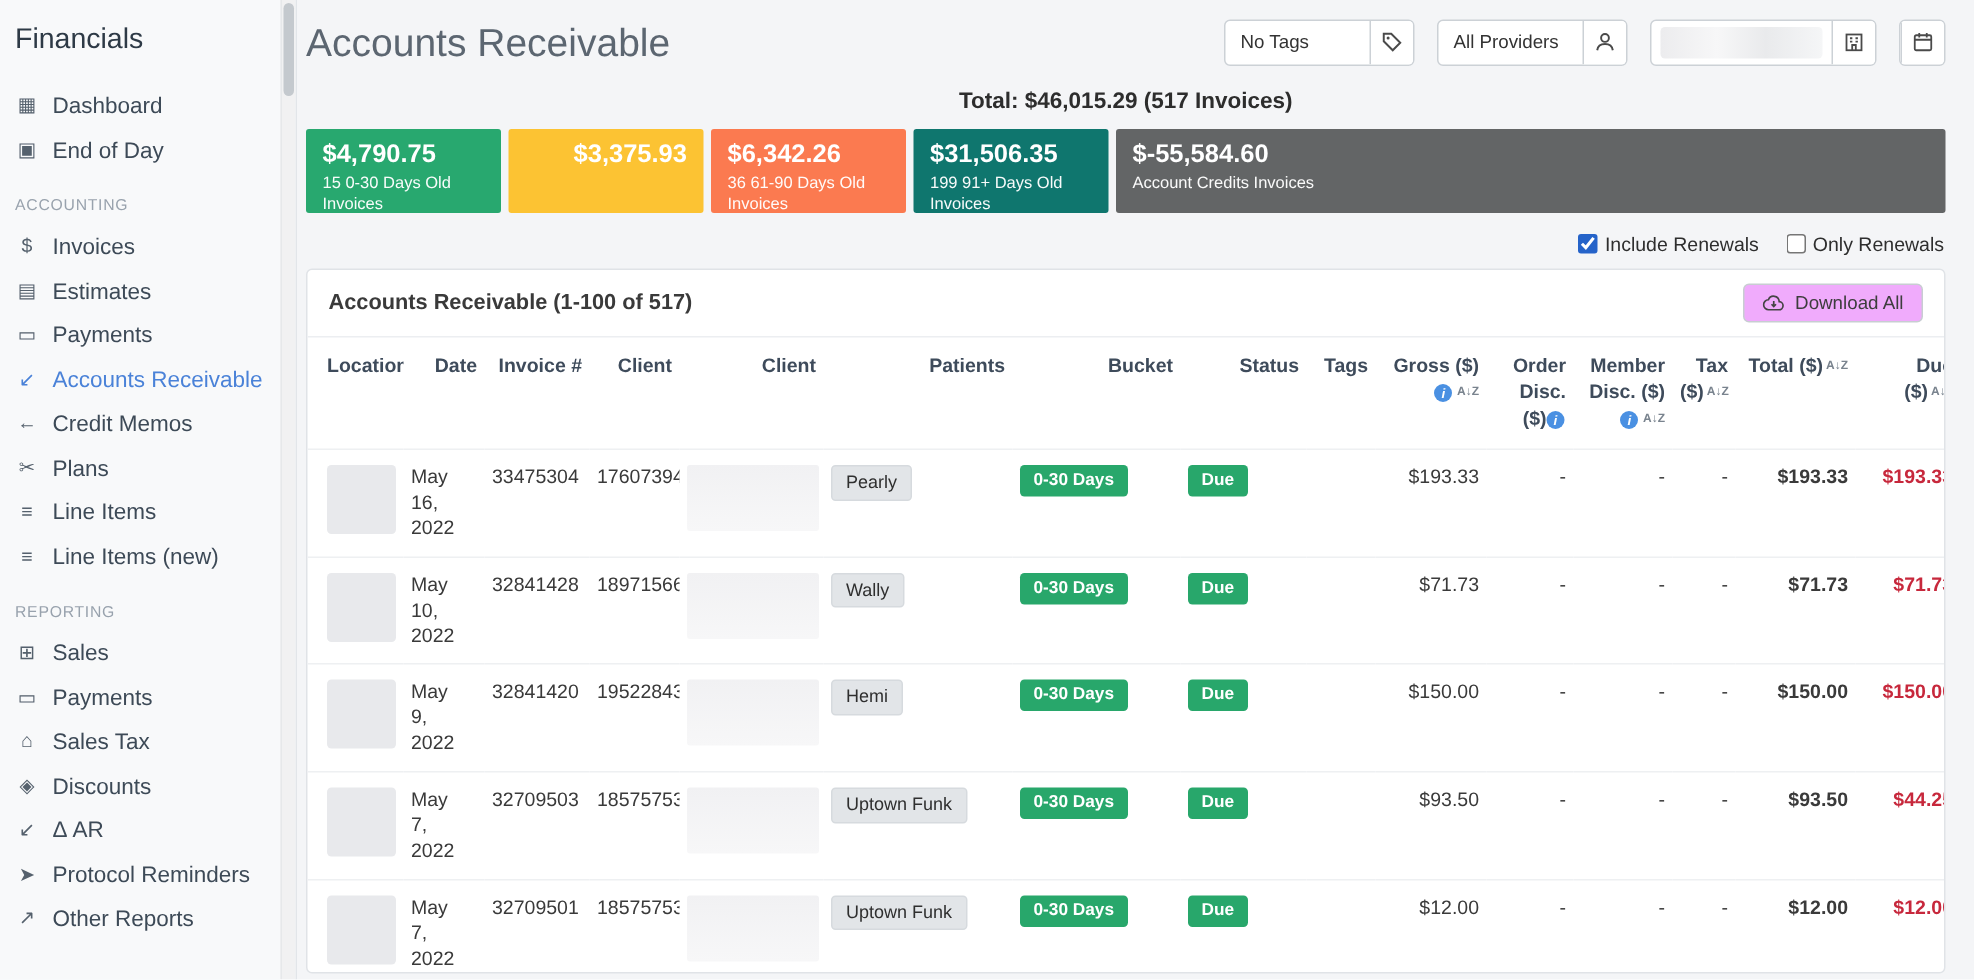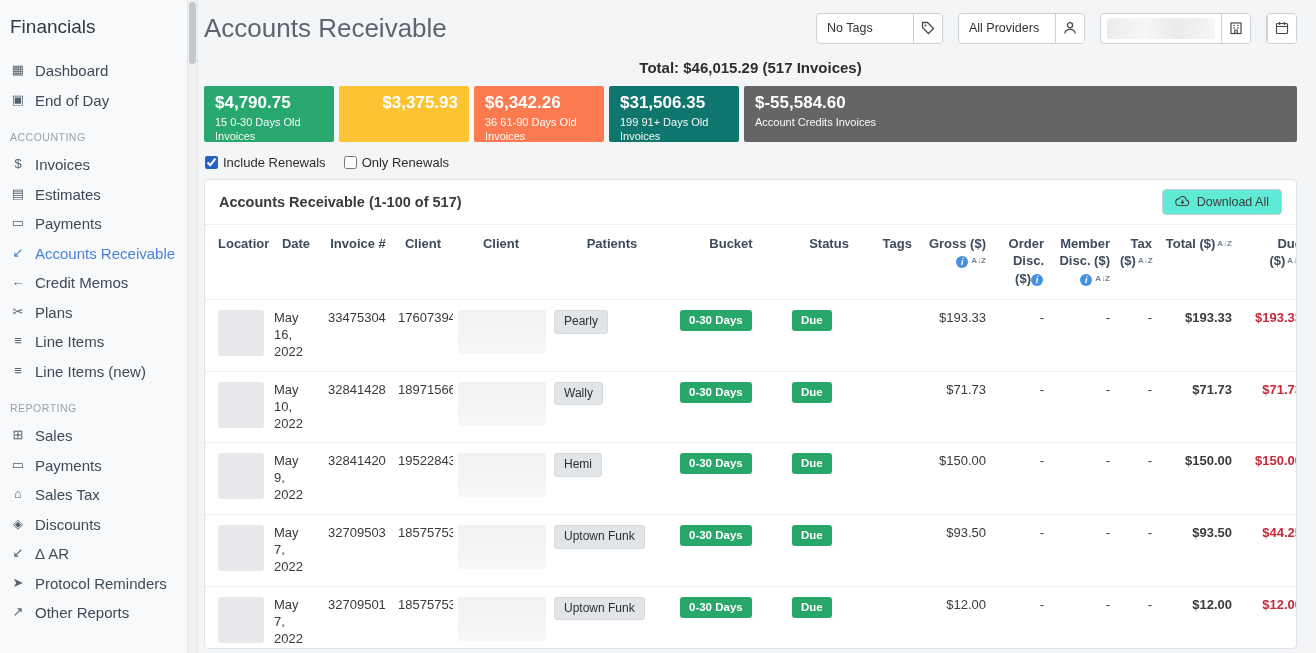--- a/index.html
+++ b/index.html
@@ -36,33 +36,33 @@
   .total-line{text-align:center;font-size:15px;font-weight:bold;color:#2d2d2d;margin:14px 0 10px}
 
   
   .cards{display:flex;gap:5px}
   .card{flex:none;width:130px;height:56px;border-radius:2px;color:#fff;padding:7px 11px;overflow:hidden}
   .card:last-child{flex:1;width:auto}
   .card-amount{font-size:17px;font-weight:bold;margin-bottom:2px}
   .card-label{font-size:11px;line-height:1.3;opacity:.97}
 
   
-  .toggles{display:flex;justify-content:flex-start;gap:18px;margin:13px 1px 9px;font-size:13px;color:#2e2e2e}
+  .toggles{display:flex;justify-content:flex-end;gap:18px;margin:13px 1px 9px;font-size:13px;color:#2e2e2e}
   .toggles label{display:inline-flex;align-items:center;gap:5px;cursor:pointer}
   .toggles input{width:13px;height:13px;accent-color:#2563c9;margin:0}
 
   
   .panel{background:#fff;border:1px solid #e0e3e7;border-radius:4px;height:470px;overflow:hidden}
   .panel-head{display:flex;align-items:center;justify-content:space-between;
               padding:9px 14px;border-bottom:1px solid #eceef1}
   .panel-title{font-size:14.5px;font-weight:bold;color:#3a3a3a}
-  .dl-btn{display:inline-flex;gap:7px;background:#5eead4;border:1px solid #c8cdd2;
+  .dl-btn{display:inline-flex;align-items:center;gap:7px;background:#f0abfc;border:1px solid #c8cdd2;
           border-radius:4px;padding:5px 12px;font-size:12.5px;color:#3d3d3d;font-family:inherit;cursor:pointer}
   .ar-table{width:100%;border-collapse:collapse;table-layout:fixed;font-size:13px}
-  .ar-table th{font-weight:bold;color:#3e4b5b;text-align:center;vertical-align:top;
+  .ar-table th{font-weight:bold;color:#3e4b5b;text-align:right;vertical-align:top;
                padding:10px 5px 12px;line-height:1.35;overflow:hidden}
   .ar-table th:first-child,.ar-table td:first-child{padding-left:13px}
   .ar-table .num{text-align:right}
   .ar-table tbody td{vertical-align:top;padding:10px 5px;border-top:1px solid #eef0f2;
                      line-height:1.3;color:#3a3a3a;overflow:hidden}
   .info-icon{display:inline-flex;align-items:center;justify-content:center;width:12px;height:12px;
              border-radius:50%;background:#4a90e2;color:#fff;font-size:9px;font-style:italic;
              margin:1px 1px 0 0;vertical-align:middle}
   .sort-icon{font-size:8px;color:#79838e;margin-left:2px;vertical-align:middle;white-space:nowrap}
   .blur-loc{width:46px;height:46px;background:#e8e9ec;border-radius:3px}

